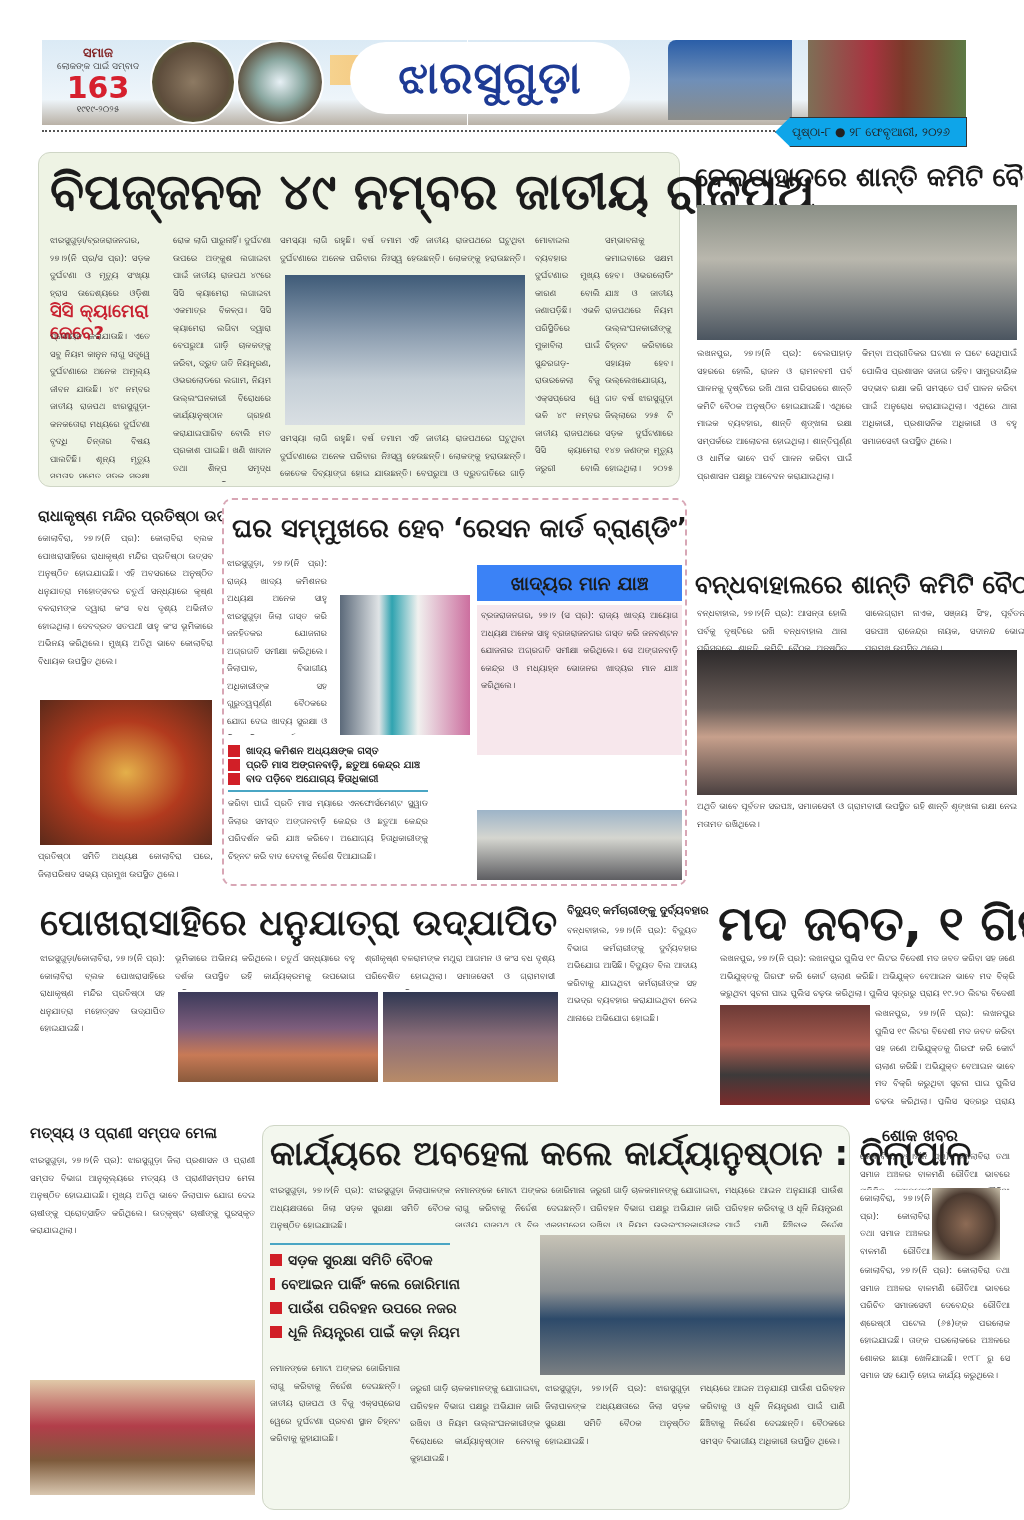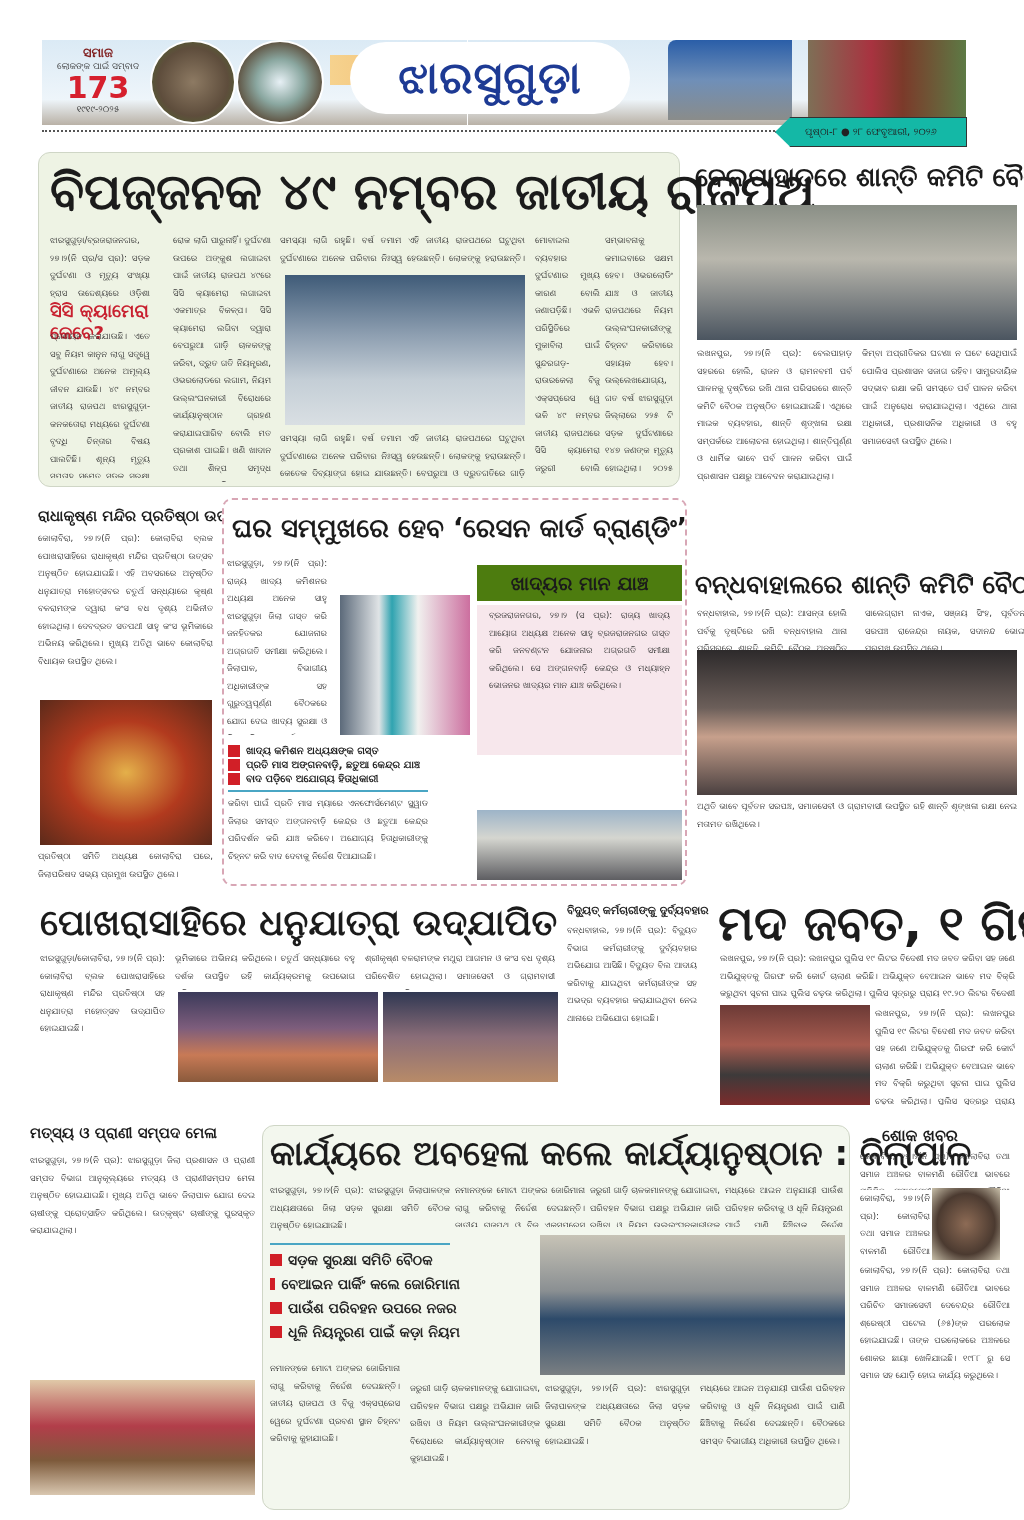--- a/index.html
+++ b/index.html
@@ -13,43 +13,43 @@
 .brand .n{color:#d6202e;font-size:30px;font-weight:bold;line-height:32px}
 .brand .y{color:#333;font-size:9px}
 .circle{border-radius:50%;border:2px solid #fff;overflow:hidden}
 .c1{left:150px;top:40px;width:86px;height:84px;background:radial-gradient(#8d7a63,#5e4d3c 60%,#496a2a)}
 .c2{left:236px;top:40px;width:88px;height:84px;background:radial-gradient(#e7f0f5,#8aa7a0 40%,#5b4c3a 75%)}
 .band{left:330px;top:55px;width:140px;height:30px;background:linear-gradient(90deg,#f6d28e,#f0b66a)}
 .title{left:350px;top:42px;width:280px;height:72px;background:#fff;border-radius:36px;display:flex;align-items:center;justify-content:center;color:#1d3a94;font-size:44px;font-weight:bold;letter-spacing:1px}
 .photo-a{left:668px;top:40px;width:124px;height:80px;background:linear-gradient(#2a5ea8,#6f8fb8 50%,#8a8c8a);border-radius:8px 0 0 0}
 .photo-b{left:808px;top:40px;width:158px;height:80px;background:linear-gradient(90deg,#7e6f56,#a83340 40%,#7b3a2a 60%,#5d7a45)}
 .dots{left:42px;top:130px;width:880px;height:2px;border-top:2px dotted #555}
-.date{left:775px;top:117px;width:192px;height:30px;background:#14b8a6;border:1px solid #333;clip-path:polygon(8% 0,100% 0,100% 100%,8% 100%,0 50%);display:flex;align-items:center;justify-content:center;font-size:10px;color:#222}
+.date{left:775px;top:117px;width:192px;height:30px;background:#0ea5e9;border:1px solid #333;clip-path:polygon(8% 0,100% 0,100% 100%,8% 100%,0 50%);display:flex;align-items:center;justify-content:center;font-size:12px;color:#222}
 
 .box{border:1px solid #cfd6c6;border-radius:12px;background:#eef3e4}
 .pinkbox{border:2px dashed #d8a6b5;border-radius:10px;background:#fff}
 .head{font-weight:bold;color:#1b1b1b;white-space:nowrap}
 .col{font-size:8.5px;line-height:17.5px;color:#333;text-align:justify;overflow:hidden}
 .photo{background:linear-gradient(135deg,#6b7c8e,#9aa5b0 50%,#5e6b74)}
 .sky{background:linear-gradient(#3f5b78,#8e9fb1 40%,#c4ced6 70%,#d9dfe3)}
 .bullet{display:flex;align-items:center;gap:6px;font-size:14px;font-weight:bold;color:#222;line-height:24px;white-space:nowrap}
 .bullet i{display:inline-block;width:12px;height:12px;background:#d11f27}
 .hr{height:2px;background:#4aa6c4}
 .sub{font-weight:bold;color:#c8202f;font-size:26px}
-.tag{background:#4d7c0f;font-weight:bold;font-size:19px;display:flex;align-items:center;justify-content:center;color:#1b1b1b}
+.tag{background:#3b82f6;font-weight:bold;font-size:19px;display:flex;align-items:center;justify-content:center;color:#1b1b1b}
 </style>
 </head>
 <body>
 
 <div class="abs mast"></div>
 <div class="abs mast-right"></div>
 <div class="abs brand">
   <div class="s">ସମାଜ</div>
   <div class="y">ଲୋକଙ୍କ ପାଇଁ ସମ୍ବାଦ</div>
-  <div class="n">173</div>
+  <div class="n">163</div>
   <div class="y">୧୯୧୯-୨୦୨୫</div>
 </div>
 <div class="abs circle c1"></div>
 <div class="abs circle c2"></div>
 <div class="abs band"></div>
 <div class="abs title">ଝାରସୁଗୁଡ଼ା</div>
 <div class="abs photo-a"></div>
 <div class="abs photo-b"></div>
 <div class="abs dots"></div>
 <div class="abs date">ପୃଷ୍ଠା-୮ ● ୨୮ ଫେବୃଆରୀ, ୨୦୨୬</div>
@@ -75,21 +75,21 @@
 <div class="abs head" style="left:38px;top:507px;width:180px;font-size:15px">ରାଧାକୃଷ୍ଣ ମନ୍ଦିର ପ୍ରତିଷ୍ଠା ଉତ୍ସବ</div>
 <div class="abs col" style="left:38px;top:530px;width:175px;height:165px">କୋଲାବିରା, ୨୭।୨(ନି ପ୍ର): କୋଲାବିରା ବ୍ଲକ ପୋଖରାସାହିରେ ରାଧାକୃଷ୍ଣ ମନ୍ଦିର ପ୍ରତିଷ୍ଠା ଉତ୍ସବ ଅନୁଷ୍ଠିତ ହୋଇଯାଇଛି। ଏହି ଅବସରରେ ଅନୁଷ୍ଠିତ ଧନୁଯାତ୍ରା ମହୋତ୍ସବର ଚତୁର୍ଥ ସନ୍ଧ୍ୟାରେ କୃଷ୍ଣ ବଳରାମଙ୍କ ଦ୍ୱାରା କଂସ ବଧ ଦୃଶ୍ୟ ଅଭିନୀତ ହୋଇଥିଲା। ଦେବଦ୍ରତ ସତପଥୀ ସାହୁ କଂସ ଭୂମିକାରେ ଅଭିନୟ କରିଥିଲେ। ମୁଖ୍ୟ ଅତିଥି ଭାବେ କୋଲାବିରା ବିଧାୟକ ଉପସ୍ଥିତ ଥିଲେ।</div>
 <div class="abs photo" style="left:40px;top:700px;width:172px;height:145px;background:radial-gradient(#e4b04a,#b23a1e 50%,#5b2a1a)"></div>
 <div class="abs col" style="left:38px;top:848px;width:175px;height:40px">ପ୍ରତିଷ୍ଠା ସମିତି ଅଧ୍ୟକ୍ଷ କୋଲାବିରା ପରେ, ଜିଲାପରିଷଦ ସଭ୍ୟ ପ୍ରମୁଖ ଉପସ୍ଥିତ ଥିଲେ।</div>
 
 <div class="abs pinkbox" style="left:222px;top:498px;width:465px;height:388px"></div>
 <div class="abs head" style="left:232px;top:506px;width:450px;font-size:26px;line-height:44px;text-align:center">ଘର ସମ୍ମୁଖରେ ହେବ ‘ରେସନ କାର୍ଡ ବ୍ରାଣ୍ଡିଂ’</div>
 <div class="abs col" style="left:227px;top:555px;width:100px;height:180px">ଝାରସୁଗୁଡ଼ା, ୨୭।୨(ନି ପ୍ର): ରାଜ୍ୟ ଖାଦ୍ୟ କମିଶନର ଅଧ୍ୟକ୍ଷ ଅନେକ ସାହୁ ଝାରସୁଗୁଡ଼ା ଜିଲା ଗସ୍ତ କରି ଜନହିତକର ଯୋଜନାର ଅଗ୍ରଗତି ସମୀକ୍ଷା କରିଥିଲେ। ଜିଲାପାଳ, ବିଭାଗୀୟ ଅଧିକାରୀଙ୍କ ସହ ଗୁରୁତ୍ୱପୂର୍ଣ୍ଣ ବୈଠକରେ ଯୋଗ ଦେଇ ଖାଦ୍ୟ ସୁରକ୍ଷା ଓ ଶିଶୁ ବିକାଶ କାର୍ଯ୍ୟକ୍ରମକୁ ଅଧିକ ସ୍ୱଚ୍ଛ କରିବା ପାଇଁ ଅନେକ ପ୍ରସ୍ତାବ ଓ ପରାମର୍ଶ ଦେଇଛନ୍ତି। ଖାଦ୍ୟ ସୁରକ୍ଷା ବ୍ୟବସ୍ଥାରେ ସ୍ୱଚ୍ଛତା ପାଇଁ ପ୍ରତ୍ୟେକ ରାସନ କାର୍ଡଧାରୀଙ୍କ ଘର ସମ୍ମୁଖରେ ‘ବ୍ରାଣ୍ଡିଂ’ ବା ଚିହ୍ନଟ ପ୍ରକ୍ରିୟା କରିବାକୁ ପରାମର୍ଶ ଦେଇଛନ୍ତି।</div>
 <div class="abs photo" style="left:340px;top:595px;width:130px;height:140px;background:linear-gradient(90deg,#5c6a7a,#e0e4e6 30%,#2fa3b0 40%,#f1f1ef 60%,#cc6f9f)"></div>
 <div class="abs tag" style="left:477px;top:565px;width:205px;height:36px">ଖାଦ୍ୟର ମାନ ଯାଞ୍ଚ</div>
-<div class="abs col" style="left:477px;top:605px;width:205px;height:150px;background:#f7e7ec;padding:2px 12px">ବ୍ରଜରାଜନଗର, ୨୭।୨ (ସ ପ୍ର): ରାଜ୍ୟ ଖାଦ୍ୟ ଆୟୋଗ ଅଧ୍ୟକ୍ଷ ଅନେକ ସାହୁ ବ୍ରଜରାଜନଗର ଗସ୍ତ କରି ଜନବଣ୍ଟନ ଯୋଜନାର ଅଗ୍ରଗତି ସମୀକ୍ଷା କରିଥିଲେ। ସେ ଅଙ୍ଗନବାଡ଼ି କେନ୍ଦ୍ର ଓ ମଧ୍ୟାହ୍ନ ଭୋଜନର ଖାଦ୍ୟର ମାନ ଯାଞ୍ଚ କରିଥିଲେ।</div>
+<div class="abs col" style="left:477px;top:605px;width:205px;height:150px;background:#f7e7ec;padding:2px 4px">ବ୍ରଜରାଜନଗର, ୨୭।୨ (ସ ପ୍ର): ରାଜ୍ୟ ଖାଦ୍ୟ ଆୟୋଗ ଅଧ୍ୟକ୍ଷ ଅନେକ ସାହୁ ବ୍ରଜରାଜନଗର ଗସ୍ତ କରି ଜନବଣ୍ଟନ ଯୋଜନାର ଅଗ୍ରଗତି ସମୀକ୍ଷା କରିଥିଲେ। ସେ ଅଙ୍ଗନବାଡ଼ି କେନ୍ଦ୍ର ଓ ମଧ୍ୟାହ୍ନ ଭୋଜନର ଖାଦ୍ୟର ମାନ ଯାଞ୍ଚ କରିଥିଲେ।</div>
 <div class="abs" style="left:228px;top:744px;width:200px">
   <div class="bullet" style="font-size:10px;line-height:14px">
       <i></i>
       <span>ଖାଦ୍ୟ କମିଶନ ଅଧ୍ୟକ୍ଷଙ୍କ ଗସ୍ତ</span>
     </div>
   <div class="bullet" style="font-size:10px;line-height:14px">
       <i></i>
       <span>ପ୍ରତି ମାସ ଅଙ୍ଗନବାଡ଼ି, ଛତୁଆ କେନ୍ଦ୍ର ଯାଞ୍ଚ</span>
     </div>
   <div class="bullet" style="font-size:10px;line-height:14px">

